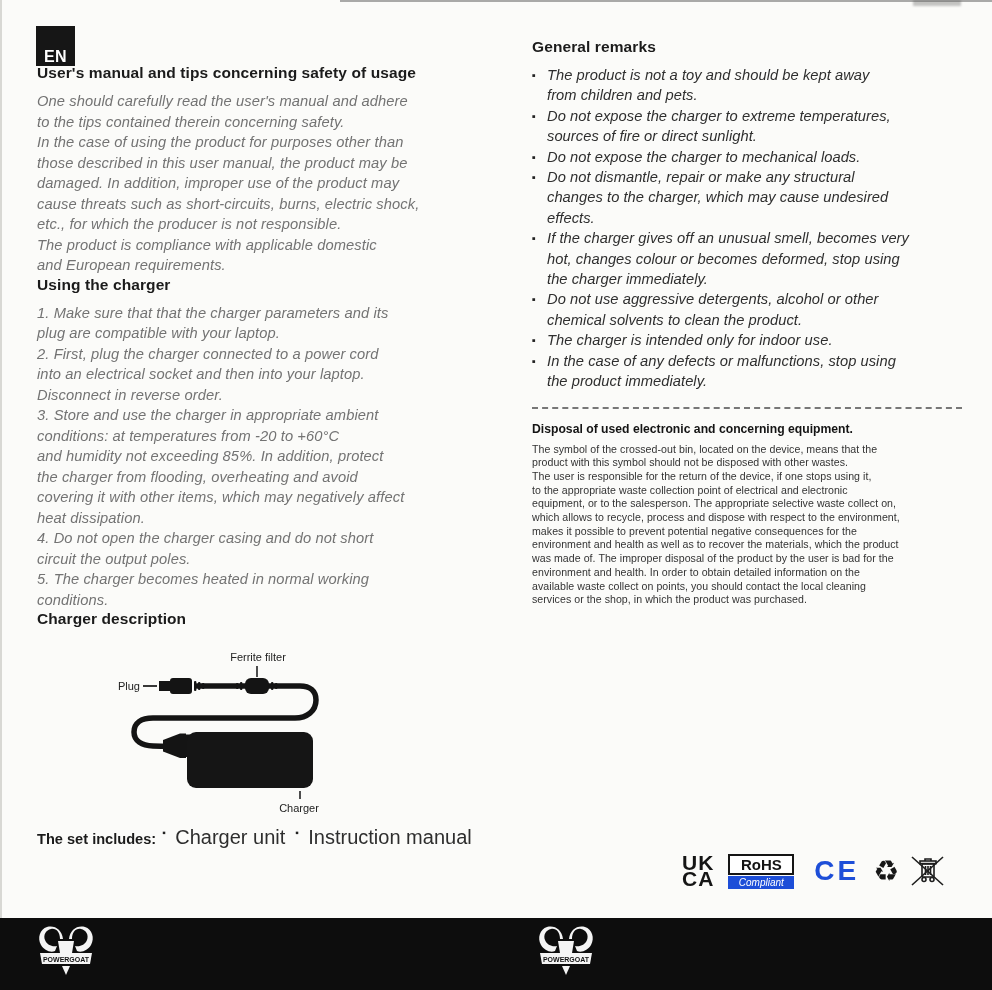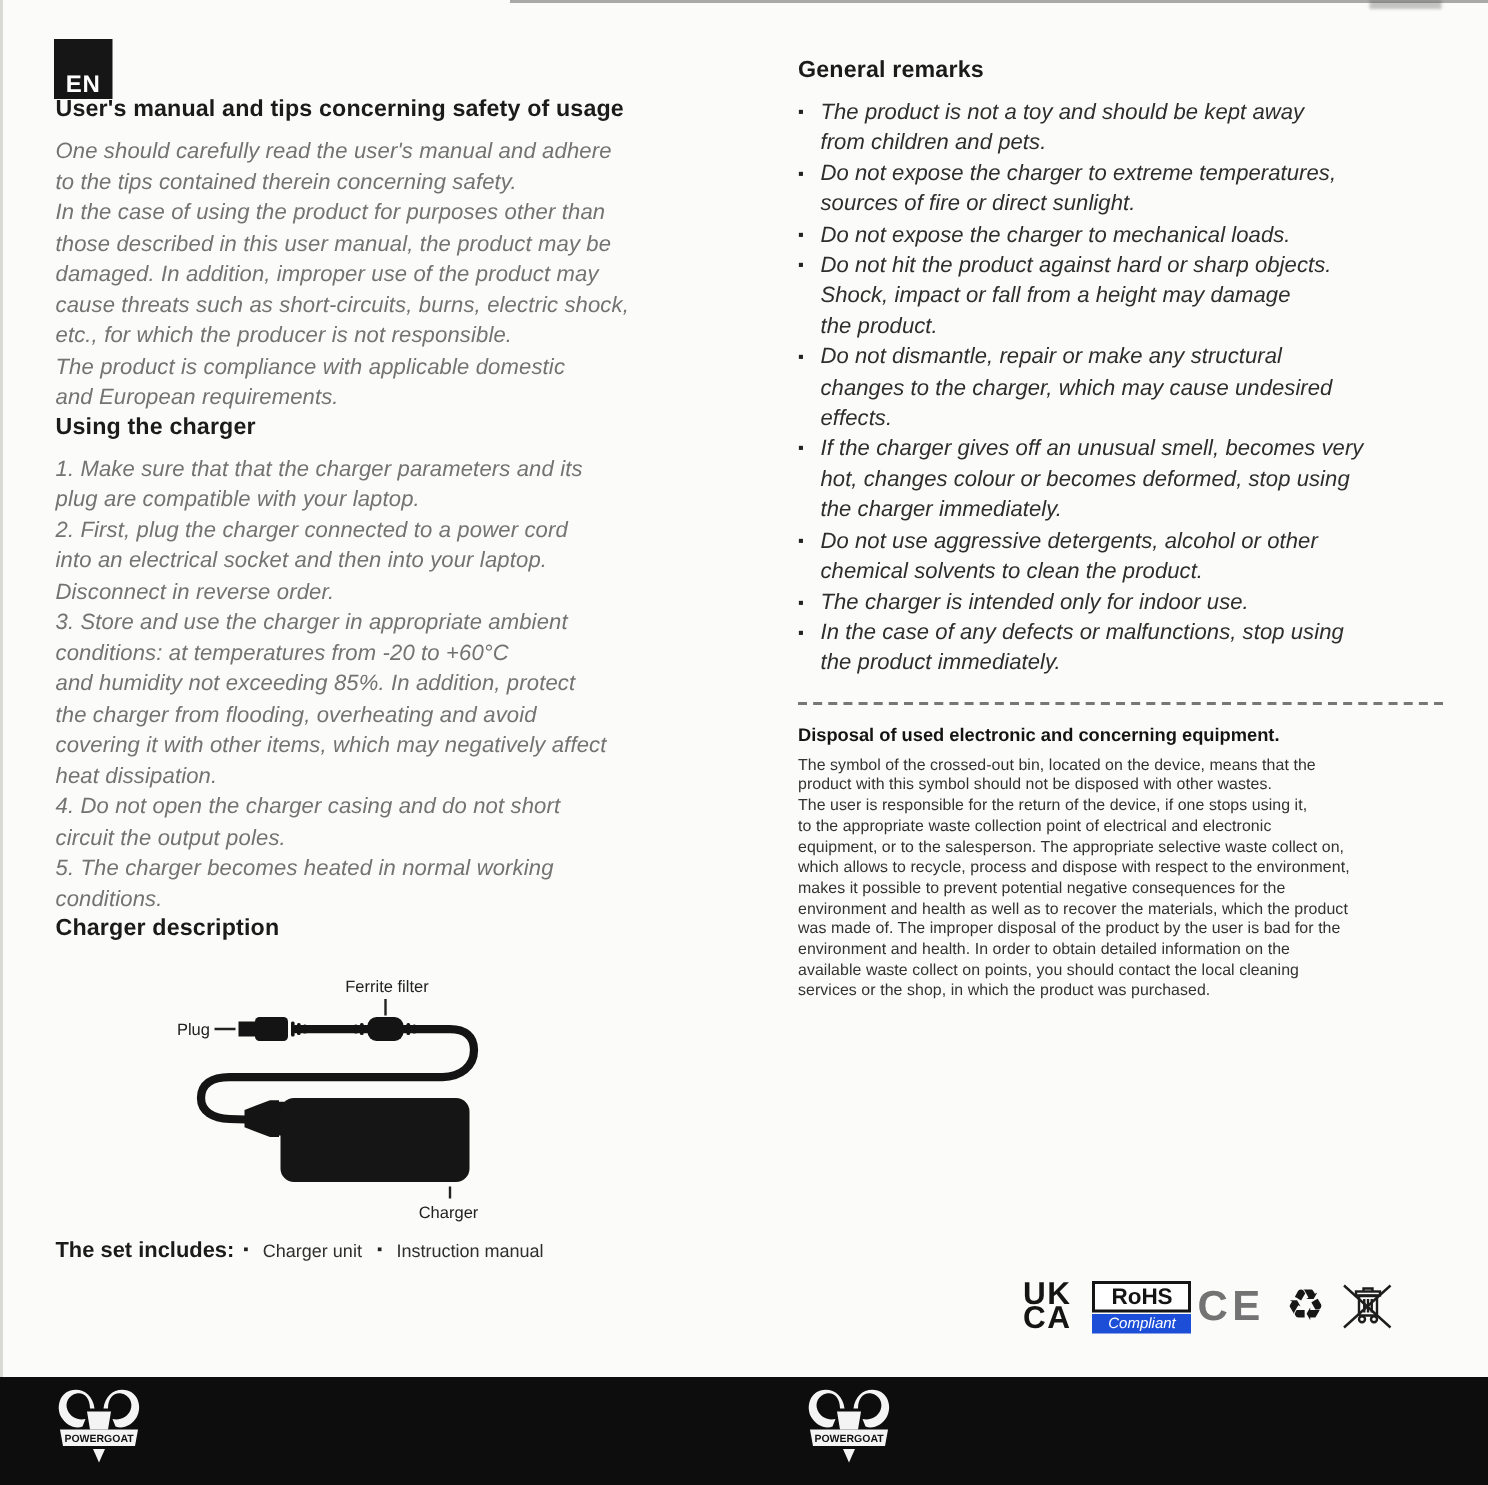--- a/index.html
+++ b/index.html
@@ -55,34 +55,34 @@
   }
 
   
   #diagram{display:block;margin:10px 0 0 0;}
 
   
   .set-row{display:flex;align-items:baseline;margin-top:6px;}
   .set-row .set-label{font-size:14.6px;font-weight:bold;color:#1b1b1b;white-space:nowrap;}
   ul.inline-items{list-style:none;display:flex;margin:0;padding:0 0 0 6px;}
   ul.inline-items li{
-    position:relative;font-size:12px;color:#2e2e2e;
+    position:relative;font-size:20px;color:#2e2e2e;
     padding-left:13px;margin-right:10px;white-space:nowrap;
   }
   ul.inline-items li::before{
     content:"▪";position:absolute;left:0;top:1px;font-size:10px;color:#222;
   }
 
   
   #badges{position:absolute;left:682px;top:850px;height:42px;display:flex;align-items:center;}
   .ukca{font-weight:bold;font-size:21px;line-height:16.5px;letter-spacing:1px;color:#151515;text-align:center;}
   .rohs{margin-left:14px;width:66px;text-align:center;}
   .rohs-top{border:2.5px solid #151515;background:#fff;color:#141414;font-weight:bold;font-size:15px;line-height:17px;}
   .rohs-bot{background:#1d4ed8;color:#fff;font-size:10px;line-height:13px;font-style:italic;margin-top:1px;}
-  .ce{margin-left:4px;font-weight:bold;font-size:28px;letter-spacing:3px;color:#737373;}
+  .ce{margin-left:20px;font-weight:bold;font-size:28px;letter-spacing:3px;color:#1d4ed8;}
   .recycle{margin-left:14px;font-size:29px;color:#171717;line-height:30px;}
   .bin{margin-left:10px;display:block;}
 
   
   #footer{position:absolute;left:0;right:0;top:918px;bottom:0;background:#0d0d0d;}
   .goat{position:absolute;top:5px;}
   .goat-1{left:36px;}
   .goat-2{left:536px;}
 
   
@@ -179,23 +179,20 @@
 </div>
 
 <div class="col" id="right-col">
   <h2 class="sec">General remarks</h2>
   <ul class="remarks">
       <li>The product is not a toy and should be kept away
 from children and pets.</li>
       <li>Do not expose the charger to extreme temperatures,
 sources of fire or direct sunlight.</li>
       <li>Do not expose the charger to mechanical loads.</li>
-      <li>Do not hit the product against hard or sharp objects.
-Shock, impact or fall from a height may damage
-the product.</li>
       <li>Do not dismantle, repair or make any structural
 changes to the charger, which may cause undesired
 effects.</li>
       <li>If the charger gives off an unusual smell, becomes very
 hot, changes colour or becomes deformed, stop using
 the charger immediately.</li>
       <li>Do not use aggressive detergents, alcohol or other
 chemical solvents to clean the product.</li>
       <li>The charger is intended only for indoor use.</li>
       <li>In the case of any defects or malfunctions, stop using

